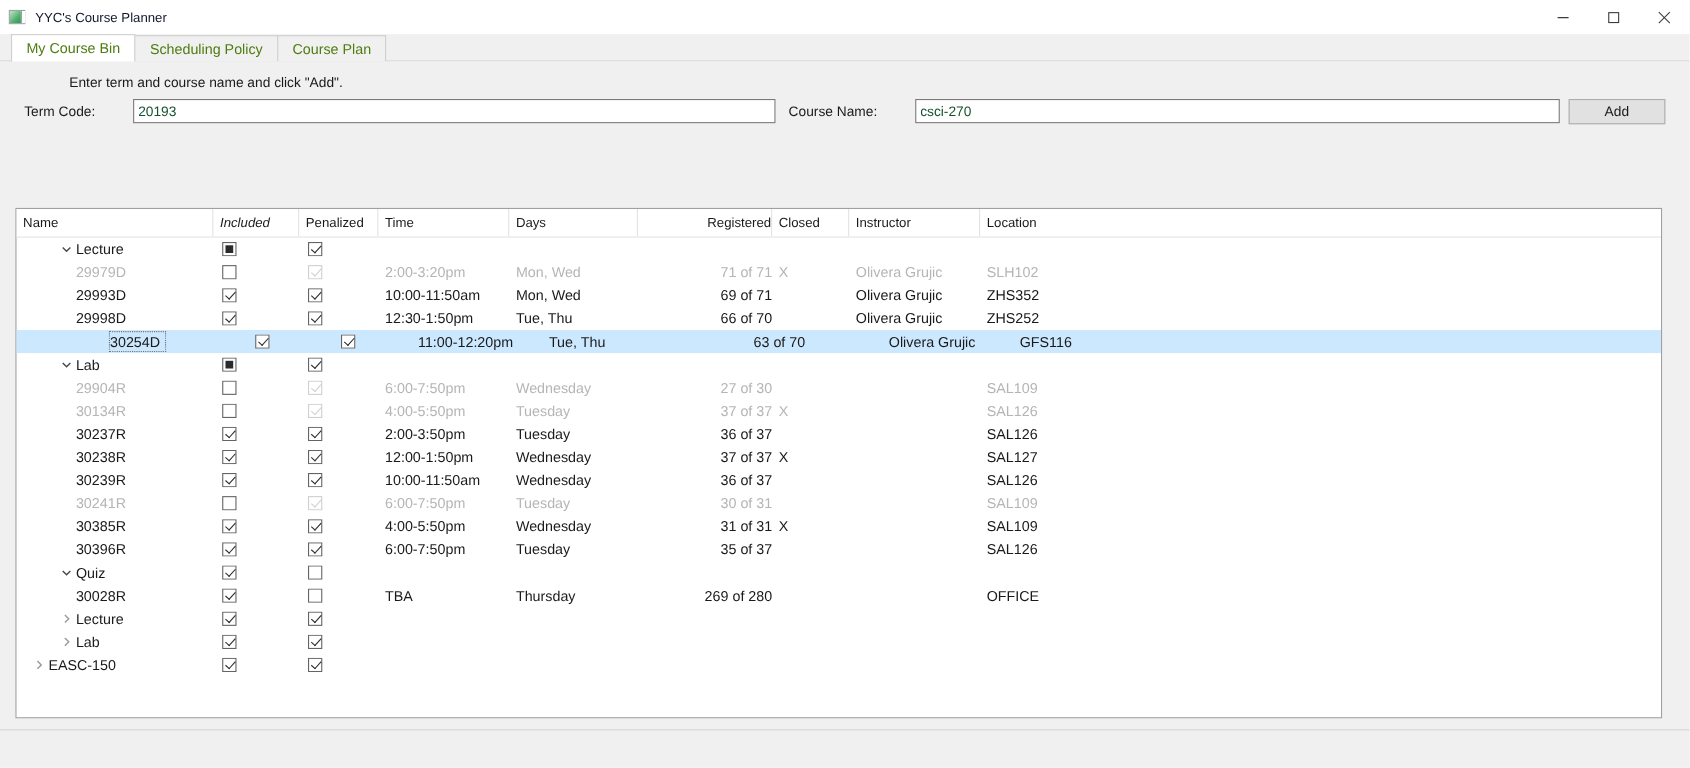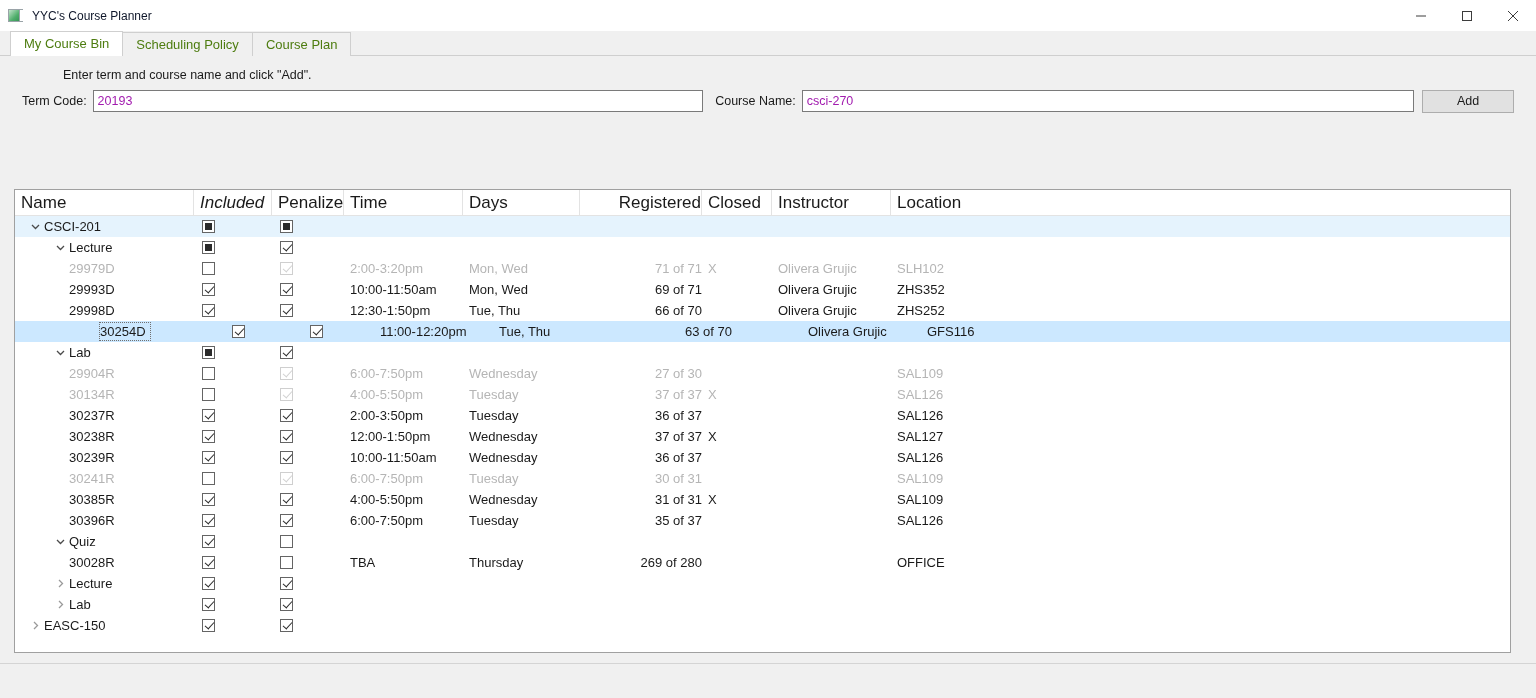--- a/index.html
+++ b/index.html
@@ -134,24 +134,25 @@
     color: #1a1a1a;
     white-space: nowrap;
     margin-right: 6px;
   }
   .tinput {
     height: 22px;
     border: 1px solid #7a7a7a;
     background: #ffffff;
     font-family: "Liberation Sans", sans-serif;
     font-size: 12.5px;
-    color: #a21caf;
+    color: #14532d;
     padding: 0 2px 0 4px;
     box-sizing: border-box;
     outline: none;
+    margin-left: 28px;
   }
   #term-code-input { width: 613px; }
   #course-name-input { width: 615px; }
   .addbtn {
     margin-left: 8px;
     width: 92px; height: 23px;
     background: #e1e1e1;
     border: 1px solid #adadad;
     font-family: "Liberation Sans", sans-serif;
     font-size: 12.5px;
@@ -170,21 +171,21 @@
     overflow: hidden;
   }
   .thead {
     display: flex;
     height: 26px;
     background: #ffffff;
     border-bottom: 1px solid #e3e3e3;
     box-sizing: border-box;
   }
   .th {
-    font-size: 17px;
+    font-size: 12px;
     color: #1a1a1a;
     line-height: 25px;
     padding-left: 6px;
     box-sizing: border-box;
     border-right: 1px solid #e3e3e3;
     white-space: nowrap;
     overflow: hidden;
   }
   .th:last-child { border-right: none; }
 
@@ -334,45 +335,20 @@
           <div class="th c-included" style="padding-left:6px;">Included</div>
           <div class="th c-penalized" style="padding-left:6px;">Penalized</div>
           <div class="th c-time">Time</div>
           <div class="th c-days">Days</div>
           <div class="th c-registered">Registered</div>
           <div class="th c-closed">Closed</div>
           <div class="th c-instructor">Instructor</div>
           <div class="th c-location">Location</div>
         </div>
         <div class="tbody" id="tbody">
-            <div class="trow sel-light">
-              <div class="cell c-name">
-                <span style="width: 12px; flex: 0 0 auto;"></span>
-                <span class="namebox">
-                  <span class="chev">
-                    <svg width="9" height="9" viewBox="0 0 9 9">
-                      <polyline points="1,3 4.5,6.5 8,3" fill="none" stroke="currentColor" stroke-width="1.3"></polyline>
-                    </svg>
-                  </span>
-                  <span class="nametext">CSCI-201</span>
-                </span>
-              </div>
-              <div class="cell c-included">
-                <span class="cb partial"></span>
-              </div>
-              <div class="cell c-penalized">
-                <span class="cb partial"></span>
-              </div>
-              <div class="cell c-time"></div>
-              <div class="cell c-days"></div>
-              <div class="cell c-registered"></div>
-              <div class="cell c-closed"></div>
-              <div class="cell c-instructor"></div>
-              <div class="cell c-location"></div>
-            </div>
             <div class="trow">
               <div class="cell c-name">
                 <span style="width: 37px; flex: 0 0 auto;"></span>
                 <span class="namebox">
                   <span class="chev">
                     <svg width="9" height="9" viewBox="0 0 9 9">
                       <polyline points="1,3 4.5,6.5 8,3" fill="none" stroke="currentColor" stroke-width="1.3"></polyline>
                     </svg>
                   </span>
                   <span class="nametext">Lecture</span>

